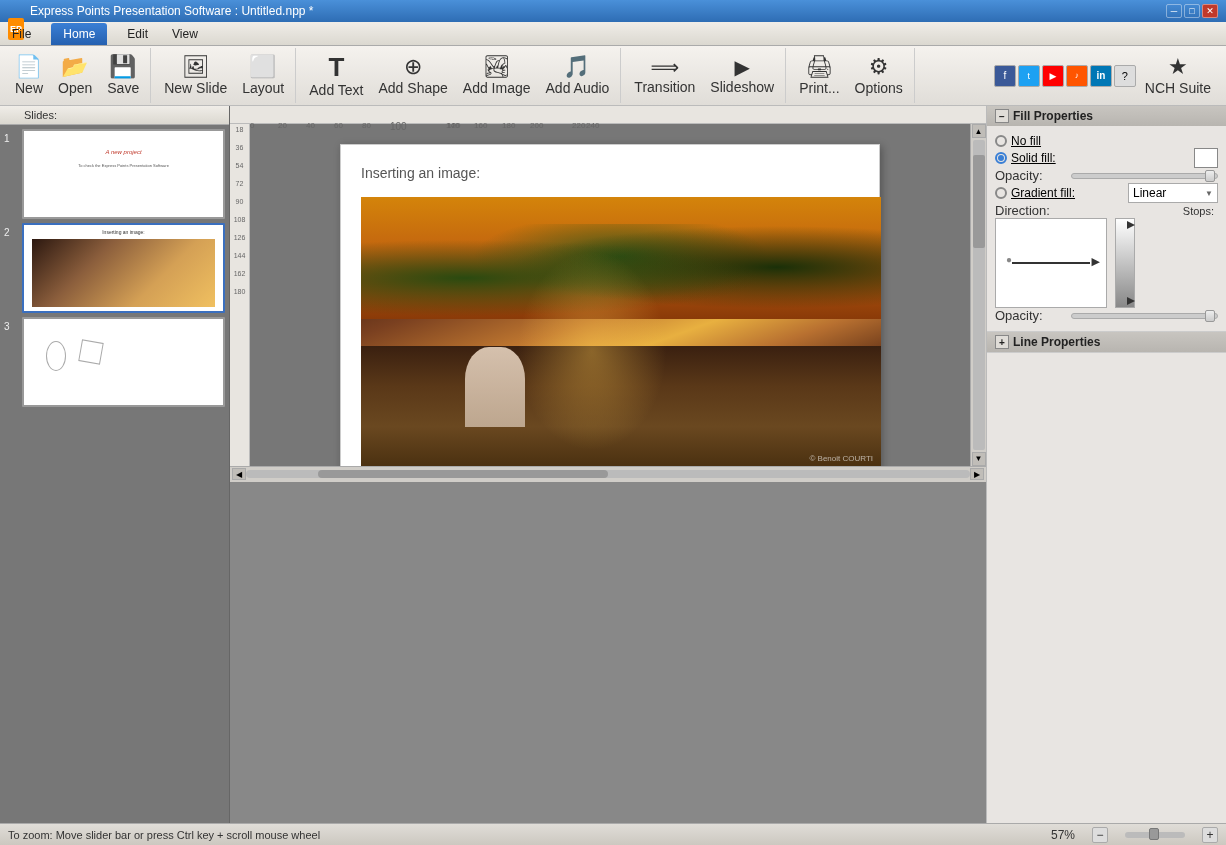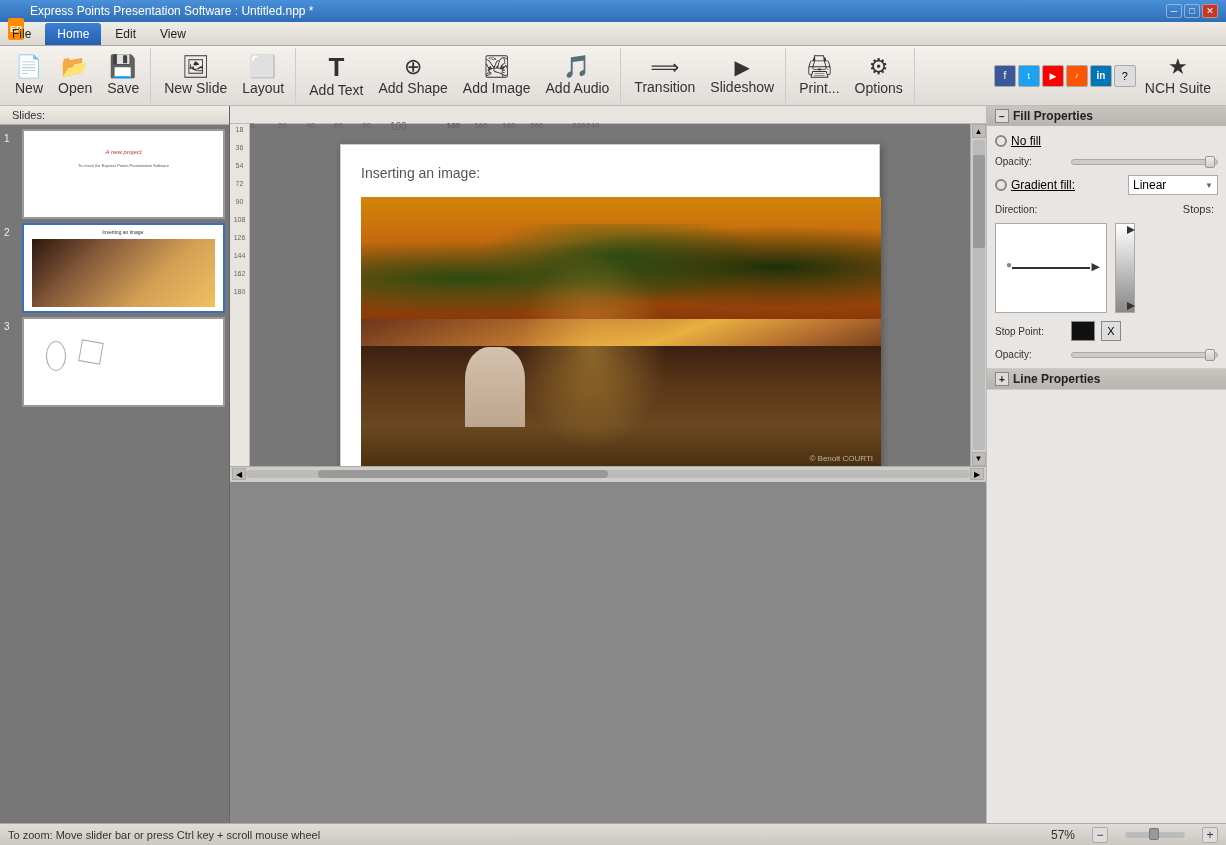--- a/index.html
+++ b/index.html
@@ -30,21 +30,21 @@
       border-bottom: 1px solid #aaa;
     }
     .menu-item {
       padding: 0 12px;
       display: flex;
       align-items: center;
       cursor: pointer;
       font-size: 12px;
       color: #222;
     }
-    .menu-item.active { background: linear-gradient(to bottom, #3a7fd5, #2560b0); color: white; border-radius: 3px 3px 0 0; margin: 1px 2px 0; }
+    .menu-item.active { background: linear-gradient(to bottom, #3a7fd5, #2560b0); color: white; border-radius: 3px 3px 0 0; margin: 1px 8px 0; }
 
     
     #toolbar {
       background: linear-gradient(to bottom, #f5f2ee, #e0ddd8);
       border-bottom: 1px solid #bbb;
       display: flex;
       align-items: stretch;
       padding: 2px 4px;
       height: 60px;
       gap: 2px;
@@ -93,21 +93,21 @@
     
     #slides-panel {
       width: 230px;
       background: #888;
       border-right: 1px solid #666;
       display: flex;
       flex-direction: column;
     }
     #slides-header {
       background: linear-gradient(to bottom, #f0ede8, #dbd8d0);
-      padding: 3px 12px;
+      padding: 3px 24px;
       border-bottom: 1px solid #aaa;
       font-size: 11px;
       color: #333;
     }
     #slides-list {
       flex: 1;
       overflow-y: auto;
       padding: 4px;
       display: flex;
       flex-direction: column;
@@ -265,24 +265,24 @@
       padding: 3px 8px;
       display: flex;
       align-items: center;
       gap: 4px;
       cursor: pointer;
       font-size: 11px;
       color: #222;
       font-weight: bold;
     }
     .props-section-header .expand-btn { width: 14px; height: 14px; border: 1px solid #888; background: #e0ddd8; display: flex; align-items: center; justify-content: center; font-size: 10px; }
-    .props-content { padding: 8px; display: flex; flex-direction: column; gap: 8px; }
+    .props-content { padding: 8px; display: flex; flex-direction: column; }
 
     .prop-row { display: flex; align-items: center; gap: 6px; }
-    .prop-label { width: 70px; font-size: 10px; color: #333; }
+    .prop-label { width: 70px; font-size: 13px; color: #333; }
     .radio-item { display: flex; align-items: center; gap: 4px; font-size: 11px; }
     .radio-circle { width: 12px; height: 12px; border-radius: 50%; border: 2px solid #888; display: flex; align-items: center; justify-content: center; }
     .radio-circle.checked { border-color: #3a7fd5; }
     .radio-circle.checked::after { content: ''; width: 6px; height: 6px; border-radius: 50%; background: #3a7fd5; }
 
     .color-box { width: 24px; height: 20px; border: 1px solid #888; background: white; cursor: pointer; }
     .slider-track { flex: 1; height: 6px; background: #ccc; border-radius: 3px; position: relative; border: 1px solid #aaa; }
     .slider-thumb { position: absolute; right: 2px; top: -4px; width: 10px; height: 12px; background: linear-gradient(to bottom, #eee, #ccc); border: 1px solid #999; border-radius: 2px; cursor: pointer; }
 
     .dropdown-select {
@@ -563,20 +563,27 @@
       </div>
       <div class="props-content">
 
         <div class="radio-item">
           <div class="radio-circle"></div>
           <span>
             <span style="text-decoration:underline;cursor:pointer;">No fill</span>
           </span>
         </div>
 
+        <div class="prop-row">
+          <div class="radio-item" style="flex:1;">
+            <div class="radio-circle checked"></div>
+            <span style="text-decoration:underline;cursor:pointer;">Solid fill:</span>
+          </div>
+          <div class="color-box"></div>
+        </div>
 
         <div class="prop-row">
           <div class="prop-label">Opacity:</div>
           <div class="slider-track">
             <div class="slider-thumb"></div>
           </div>
         </div>
 
         <div class="prop-row">
           <div class="radio-item" style="flex:1;">
@@ -598,25 +605,20 @@
         <div class="prop-row" style="align-items:flex-start;gap:8px;">
           <div class="direction-box">
             <div class="dir-arrow"></div>
           </div>
           <div class="stops-box">
             <div class="stop-marker" style="top:2px;"></div>
             <div class="stop-marker" style="bottom:2px;"></div>
           </div>
         </div>
 
-        <div class="prop-row">
-          <div class="prop-label">Stop Point:</div>
-          <div class="stop-color"></div>
-          <div class="stop-x-btn">X</div>
-        </div>
 
         <div class="prop-row">
           <div class="prop-label">Opacity:</div>
           <div class="slider-track">
             <div class="slider-thumb"></div>
           </div>
         </div>
 
       </div>
     </div>

